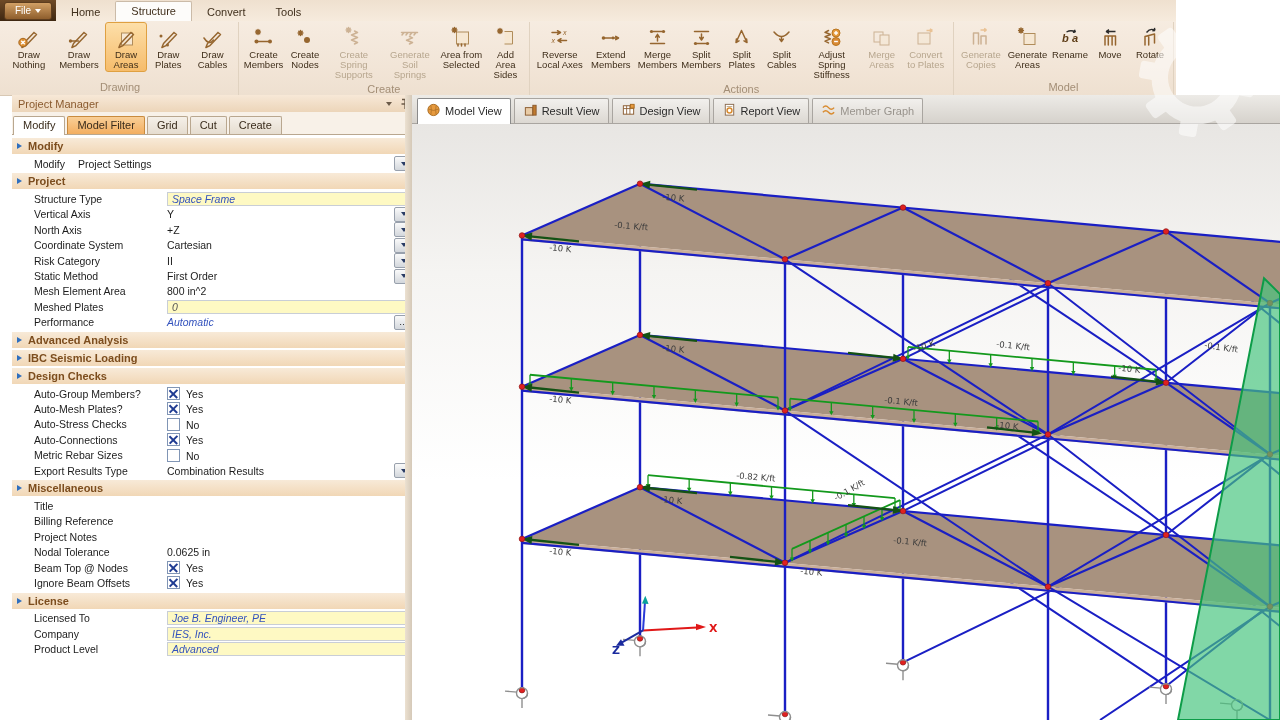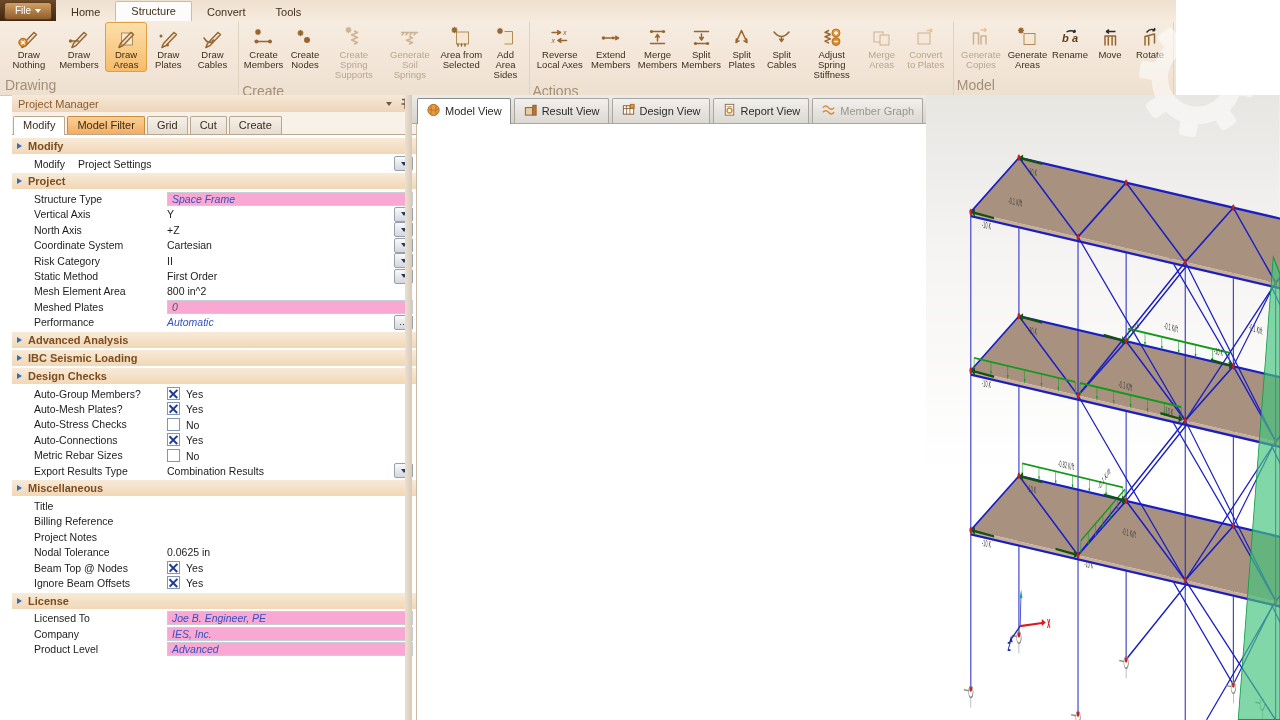--- a/index.html
+++ b/index.html
@@ -17,54 +17,54 @@
   .rtab.active{background:#fdfcfa;border:1px solid #cbbba8;border-bottom:none;border-radius:2px 2px 0 0;padding-bottom:4px;}
   #ribbon-body{display:flex;align-items:stretch;height:73px;padding:1px 2px 0 2px;}
   .rgroup{display:flex;flex-direction:column;border-right:1px solid #e0d2c0;padding:0 3px;}
   .rbtns{display:flex;flex:1;align-items:flex-start;}
   .rbtn{min-width:34px;max-width:54px;display:flex;flex-direction:column;align-items:center;
     padding:1px 2px;font-size:9.5px;line-height:1.05;text-align:center;color:#3f2e1a;border:1px solid transparent;border-radius:3px;}
   .rbtn .ic{height:25px;display:flex;align-items:center;justify-content:center;margin-bottom:1px;}
   .rbtn.selected{background:linear-gradient(#fddfa9,#f6bc6b);border-color:#dfa041;}
   .rbtn.disabled{color:#b7a68e;}
   .rbtn.disabled svg{opacity:.42;}
-  .glabel{margin-top:auto;font-size:14px;color:#a38e76;text-align:left;padding:1px 0 2px;}
+  .glabel{margin-top:auto;font-size:11px;color:#a38e76;text-align:center;padding:1px 0 2px;}
   
   #left-panel{position:absolute;left:12px;top:95px;width:404px;bottom:0;background:#fff;border-right:1px solid #cbbba8;display:flex;flex-direction:column;}
   #pm-titlebar{height:17px;flex:none;background:linear-gradient(#f7e8d7,#ecd5b9);display:flex;align-items:center;font-size:11px;color:#8a5a2e;padding:0 6px;}
   #pm-title{flex:1;}
   .tb-caret{width:0;height:0;border-left:3.5px solid transparent;border-right:3.5px solid transparent;border-top:4px solid #6b5a48;margin-right:8px;}
   #pm-tabs{height:21px;flex:none;display:flex;align-items:flex-end;padding:1px 2px 0 1px;border-bottom:1px solid #b9a78f;background:#f8f1e8;}
   .pmtab{padding:2px 9px 3px;font-size:11px;border:1px solid #b9a78f;border-bottom:none;border-radius:2px 2px 0 0;
     background:linear-gradient(#f5f0e9,#e6ddd0);margin-right:2px;color:#3a2c1c;}
   .pmtab.active{background:#fff;position:relative;top:1px;padding-bottom:4px;}
   .pmtab.hilite{background:linear-gradient(#f9cf97,#f3ae60);border-color:#c98b3e;}
   #pm-content{flex:1;overflow:hidden;background:#fff;padding-top:1px;}
   .pm-header{height:16px;margin:2px 0;background:linear-gradient(#f8ead8,#f1d7b6);display:flex;align-items:center;
     font-size:11px;font-weight:bold;color:#7c4d1e;}
   .harrow{width:0;height:0;border-left:5px solid #2f6fbe;border-top:3.5px solid transparent;border-bottom:3.5px solid transparent;margin:0 6px 0 5px;flex:none;}
   .pm-row{height:15.4px;display:flex;align-items:center;font-size:10.5px;color:#1c1c1c;}
   .pm-label{width:133px;flex:none;padding-left:22px;white-space:nowrap;overflow:hidden;}
   .pm-label.narrow{width:44px;}
   .pm-val{flex:1;display:flex;align-items:flex-end;min-width:0;}
-  .field{flex:1;height:12px;background:#f9a8d4;border:1px solid #c9ced6;display:flex;align-items:center;padding:0 4px;margin-right:3px;overflow:hidden;white-space:nowrap;}
+  .field{flex:1;height:12px;background:#fef9c3;border:1px solid #c9ced6;display:flex;align-items:center;padding:0 4px;margin-right:3px;overflow:hidden;white-space:nowrap;}
   .blue{color:#3352bd;font-style:italic;}
   .gitalic{color:#555;font-style:italic;}
   .ddbtn{width:17px;height:13px;flex:none;margin-left:auto;margin-right:3px;background:linear-gradient(#fafafa,#d3d7dc);
     border:1px solid #98a0ac;border-radius:2px;display:flex;align-items:center;justify-content:center;}
   .ddcaret{width:0;height:0;border-left:3.5px solid transparent;border-right:3.5px solid transparent;border-top:4px solid #2a3c64;}
   .ellbtn{width:17px;height:13px;flex:none;margin-left:auto;margin-right:3px;background:linear-gradient(#fafafa,#d3d7dc);
     border:1px solid #98a0ac;border-radius:2px;font-size:9px;color:#222;display:flex;align-items:center;justify-content:center;}
   .chk{width:11px;height:11px;flex:none;border:1px solid #8095b5;background:#fff;position:relative;margin-right:6px;}
   .chk.on::before,.chk.on::after{content:"";position:absolute;left:0;top:4.6px;width:10.5px;height:1.7px;background:#203c92;}
   .chk.on::before{transform:rotate(45deg);}
   .chk.on::after{transform:rotate(-45deg);}
   
   #splitter{position:absolute;left:405px;top:95px;width:7px;bottom:0;background:linear-gradient(90deg,#ece1d1,#d5c9b8);}
-  #canvas-area{position:absolute;left:412px;top:95px;right:0;bottom:0;display:flex;flex-direction:row;}
+  #canvas-area{position:absolute;left:412px;top:95px;right:0;bottom:0;display:flex;flex-direction:column;}
   #view-tabs{height:26px;flex:none;background:linear-gradient(#edebe7,#d6d2cc);border-bottom:1px solid #a9a5a0;
     display:flex;align-items:flex-end;padding:2px 0 0 5px;}
   .vtab{display:flex;align-items:center;gap:4px;padding:3px 8px 4px;font-size:11px;border:1px solid #a9a5a0;border-bottom:none;
     border-radius:2px 2px 0 0;background:linear-gradient(#f2f0ed,#dcd8d2);margin-right:3px;color:#2a2a2a;}
   .vtab.active{background:#fff;padding-bottom:5px;position:relative;top:1px;border-color:#8a8a8a;}
   .vtab.disabled{color:#98938c;}
   #canvas{flex:1;position:relative;}
   #model-svg{position:absolute;left:0;top:0;width:100%;height:100%;}
   #gear{position:absolute;left:1126px;top:16px;width:142px;height:126px;pointer-events:none;z-index:30;}
 </style>

